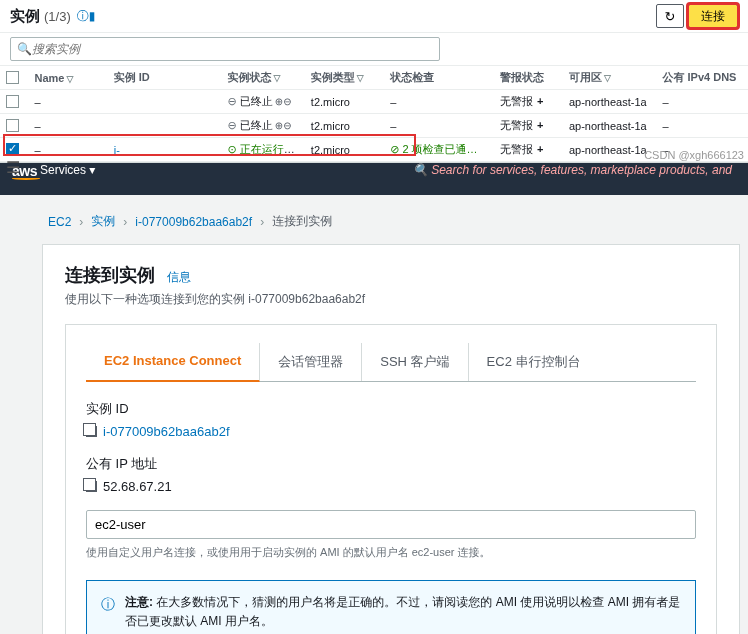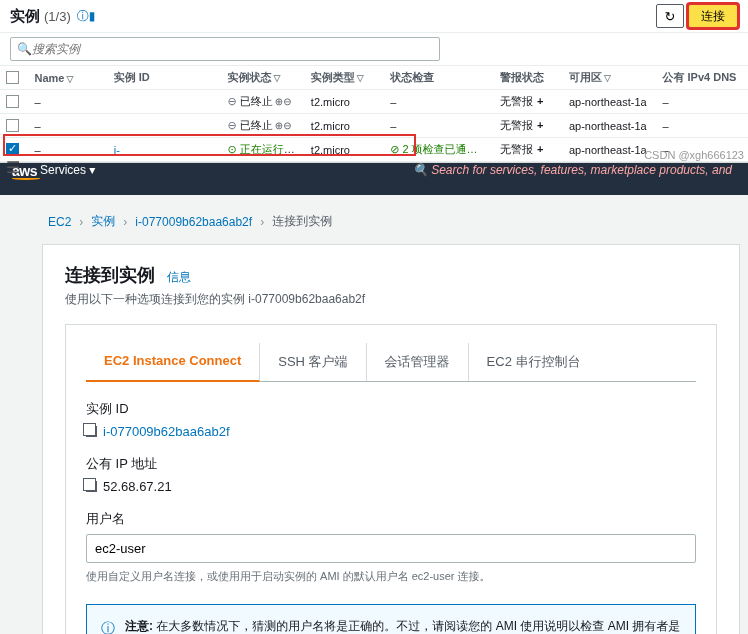--- a/index.html
+++ b/index.html
@@ -185,38 +185,37 @@
   <div class="card">
     <div class="c-title">
       <span>连接到实例</span>
       <span class="info">信息</span>
     </div>
     <div class="c-sub">使用以下一种选项连接到您的实例 i-077009b62baa6ab2f</div>
 
     <div class="inner-card">
       <div class="tabs">
         <div class="tab active">EC2 Instance Connect</div>
+        <div class="tab">会话管理器</div>
         <div class="tab">SSH 客户端</div>
-        <div class="tab">会话管理器</div>
         <div class="tab">EC2 串行控制台</div>
       </div>
 
       <div class="field-label">实例 ID</div>
       <div class="field-val">
         <span class="copy-ico"></span>
         <span class="link-blue">i-077009b62baa6ab2f</span>
       </div>
 
       <div class="field-label">公有 IP 地址</div>
       <div class="field-val">
         <span class="copy-ico"></span>
         <span>52.68.67.21</span>
       </div>
 
-      <div class="field-label">用户名</div>
       <input class="input-box" value="ec2-user" style="">
       <div class="hint">使用自定义用户名连接，或使用用于启动实例的 AMI 的默认用户名 ec2-user 连接。</div>
 
       <div class="alert">
         <span class="aico">ⓘ</span>
         <div>
           <b>注意:</b>
           <span>在大多数情况下，猜测的用户名将是正确的。不过，请阅读您的 AMI 使用说明以检查 AMI 拥有者是否已更改默认 AMI 用户名。</span>
         </div>
       </div>

